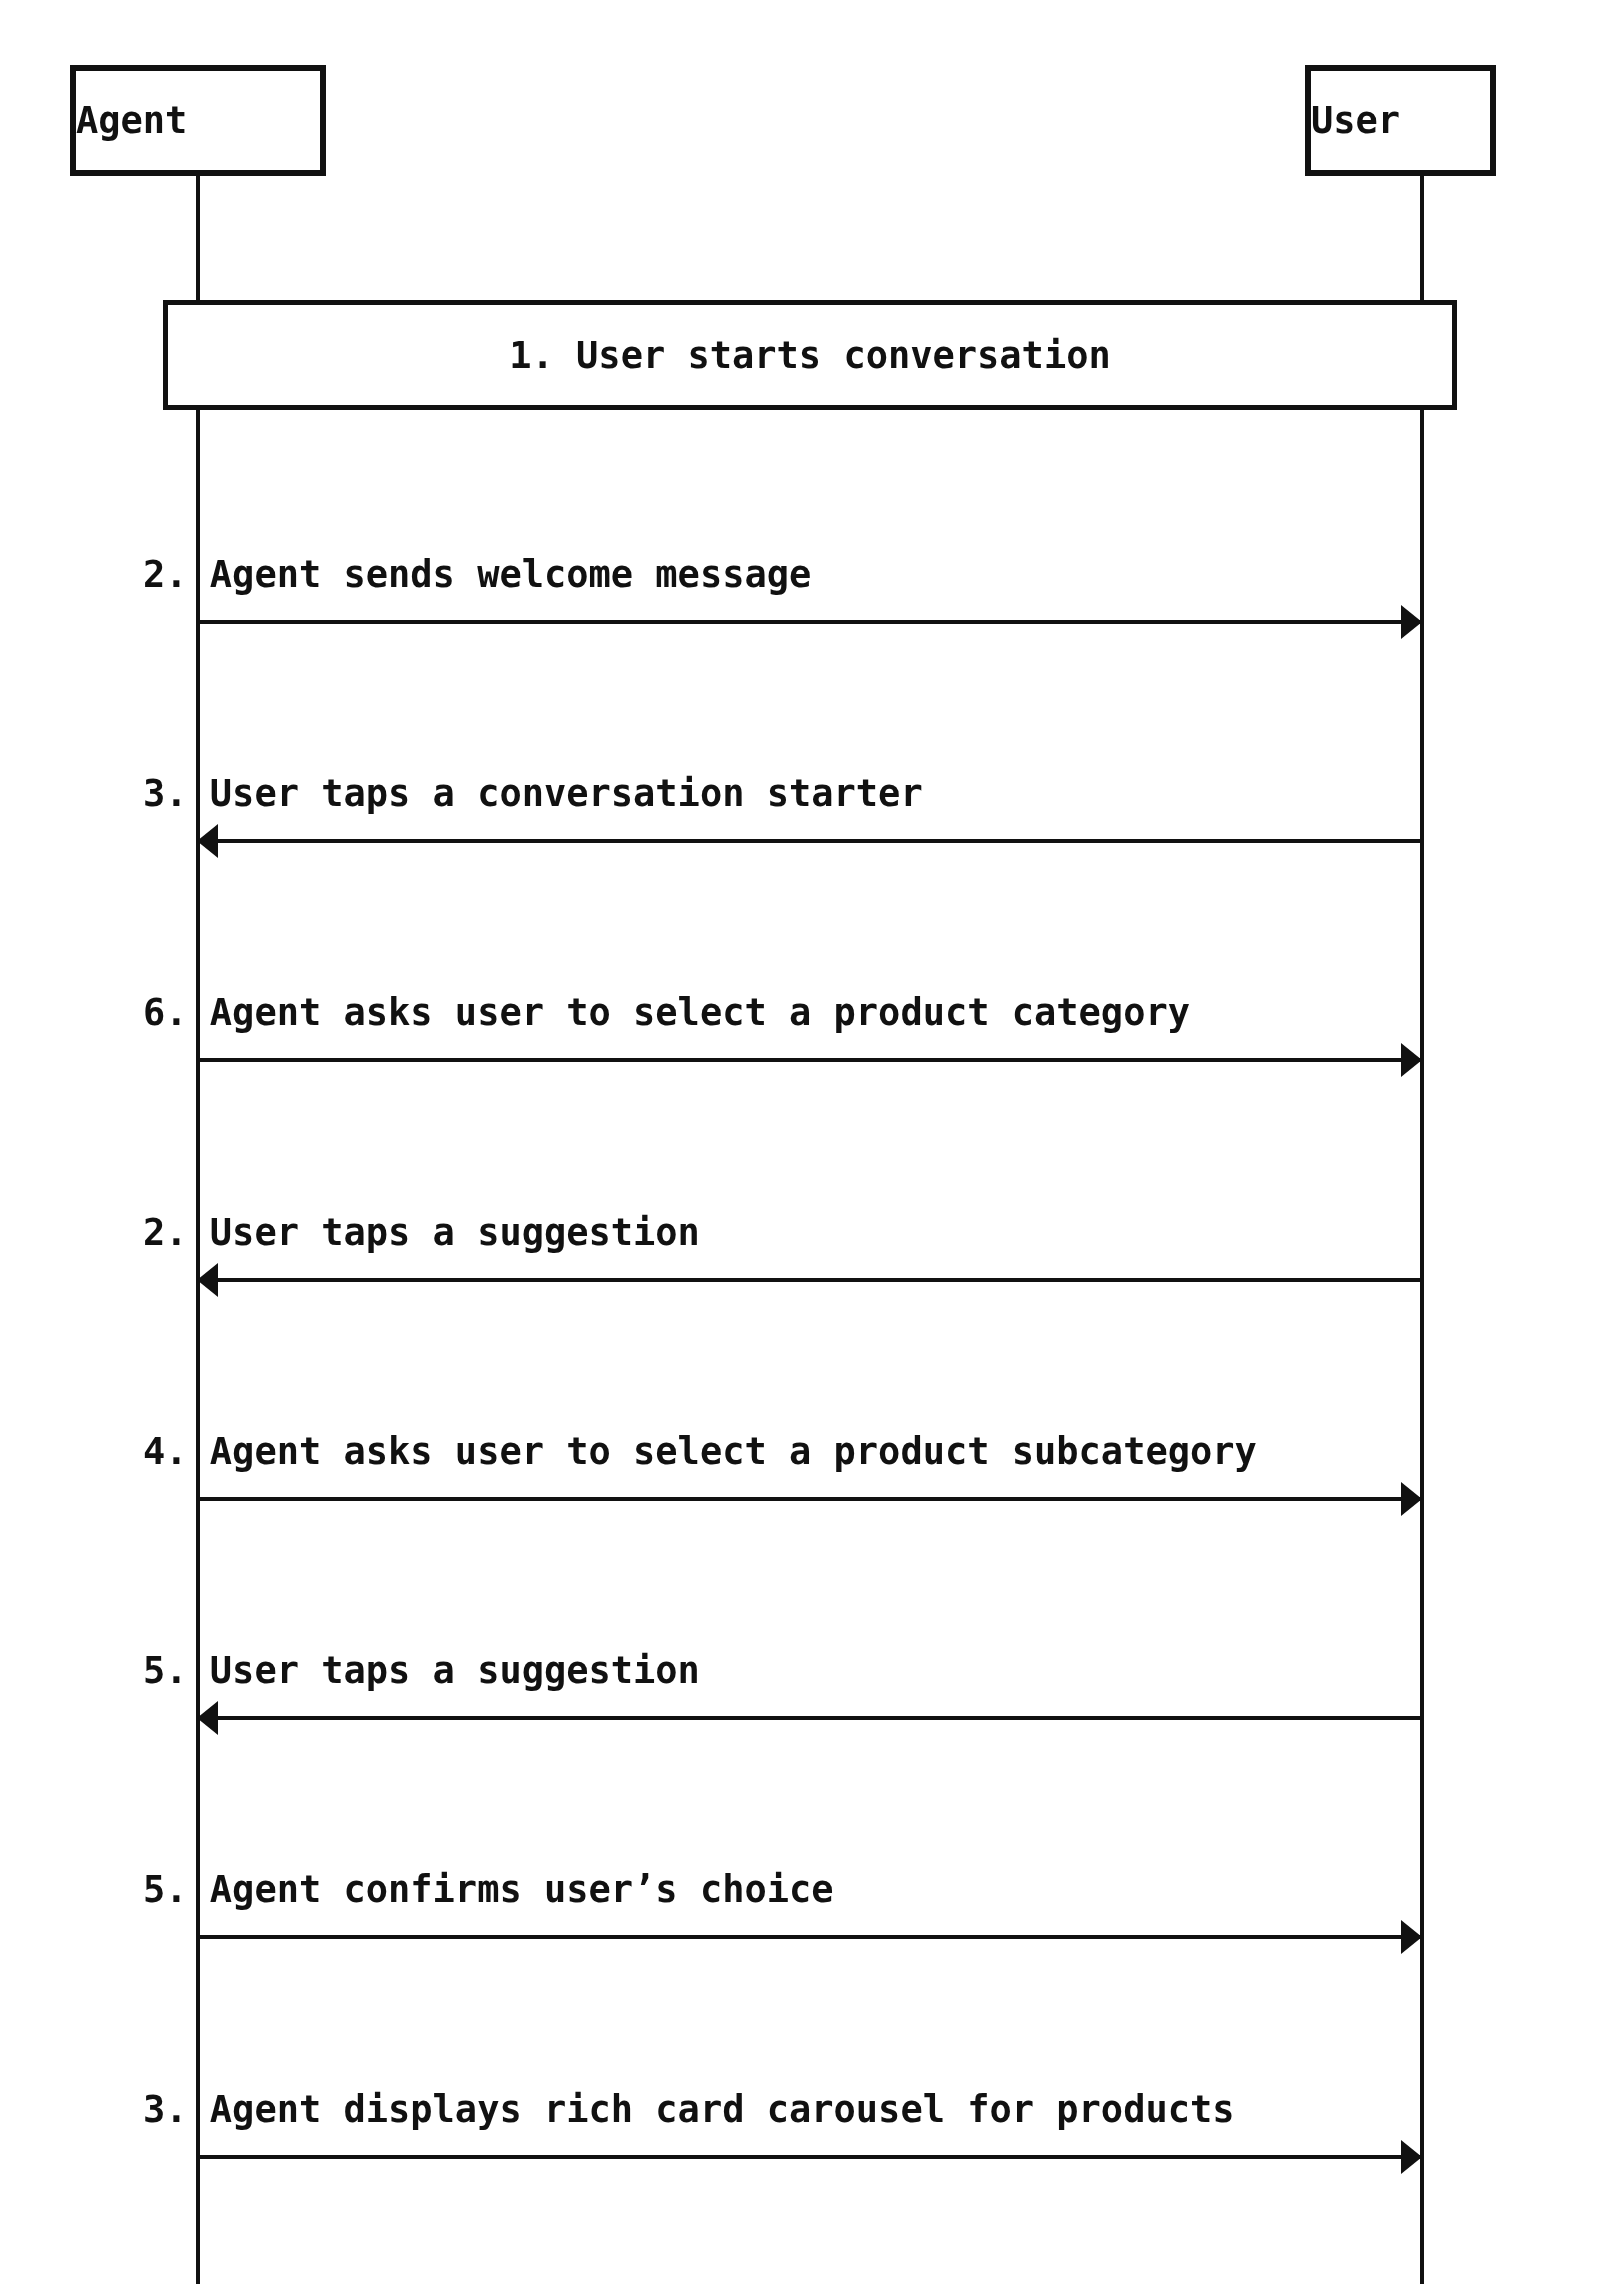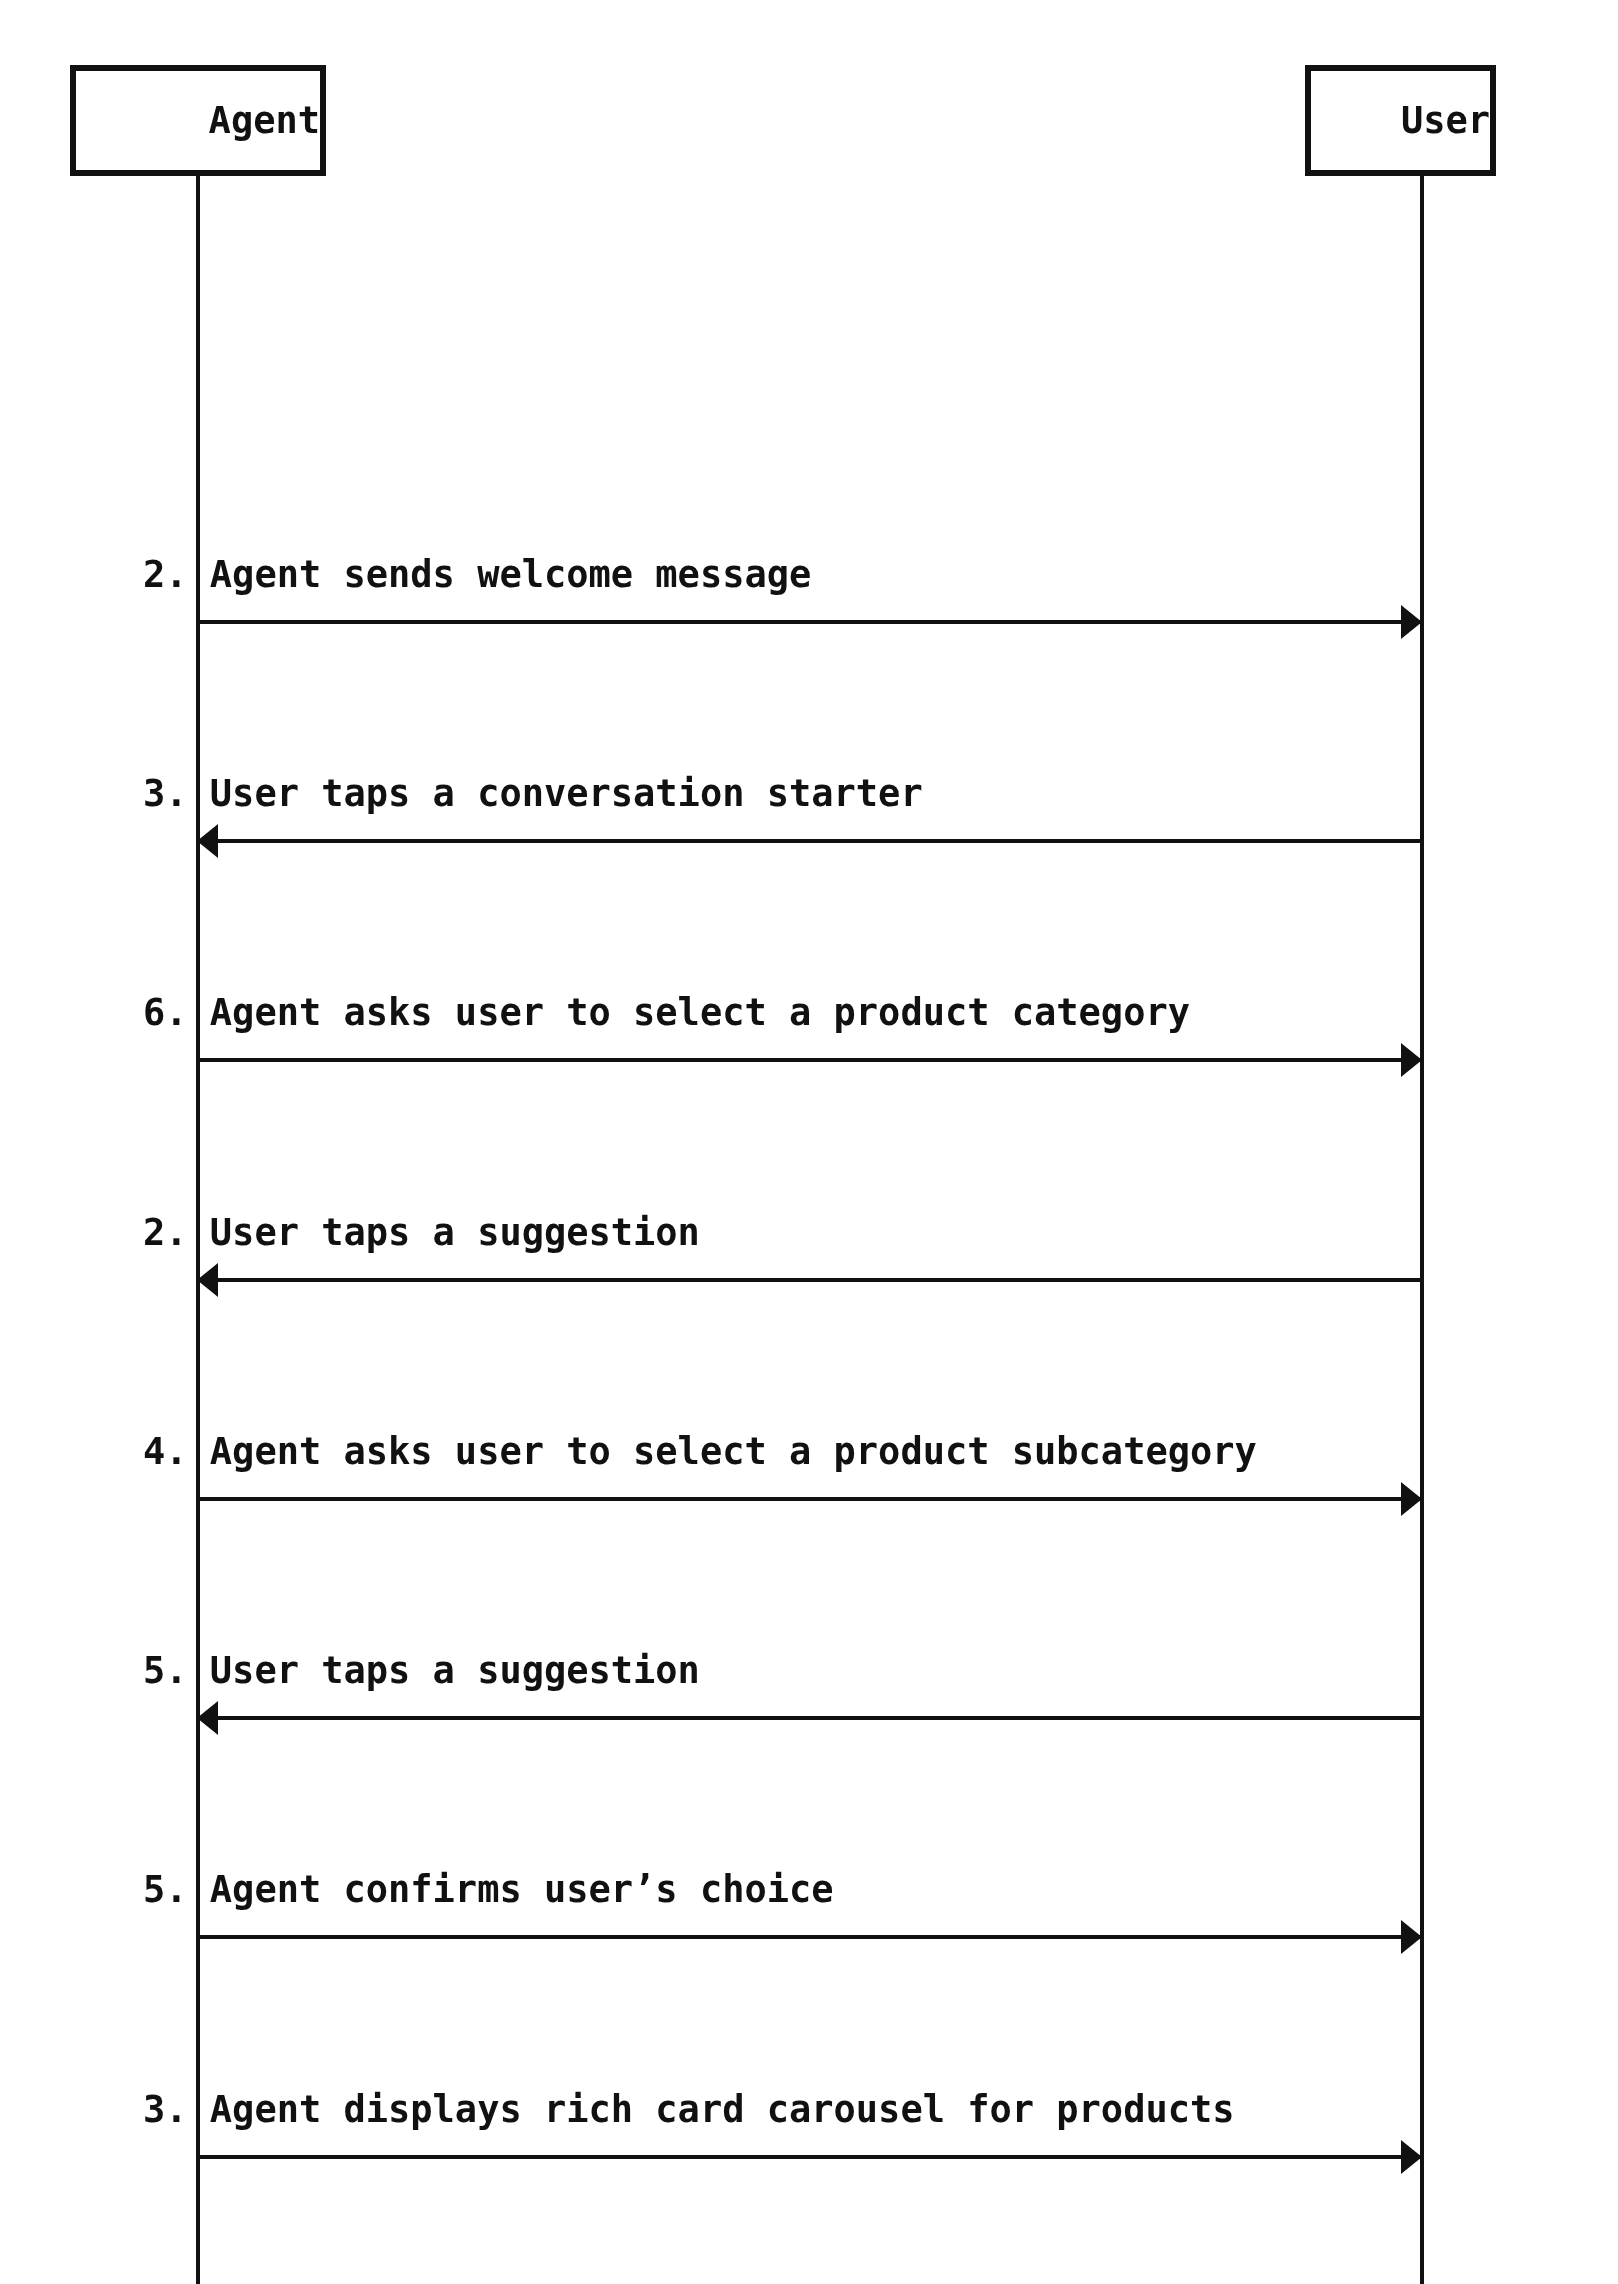--- a/index.html
+++ b/index.html
@@ -19,21 +19,21 @@
   }
   
   .actor{
     position:absolute;
     height:111px;
     box-sizing:border-box;
     border:6px solid var(--line);
     background:var(--bg);
     display:flex;
     align-items:center;
-    justify-content:flex-end;
+    justify-content:flex-start;
     font-weight:700;
     font-size:37px;
     color:var(--line);
     z-index:3;
   }
   .actor.agent{left:70px;width:256px;}
   .actor.user{left:1305px;width:191px;}
   .actor.top{top:65px;}
   
   .lifeline{
@@ -119,20 +119,23 @@
   <div class="actor agent top">
     <span>Agent</span>
   </div>
   <div class="actor user top">
     <span>User</span>
   </div>
 
   <div class="lifeline agent"></div>
   <div class="lifeline user"></div>
 
+  <div class="note">
+    <span>1. User starts conversation</span>
+  </div>
 
   <div id="messages-layer">
       <div class="msg to-right" style="top: 622px;">
     <div class="msg-label">2. Agent sends welcome message</div>
     <div class="msg-line">
       <span class="head"></span>
     </div>
   </div>
       <div class="msg to-left" style="top: 841px;">
     <div class="msg-label">3. User taps a conversation starter</div>

